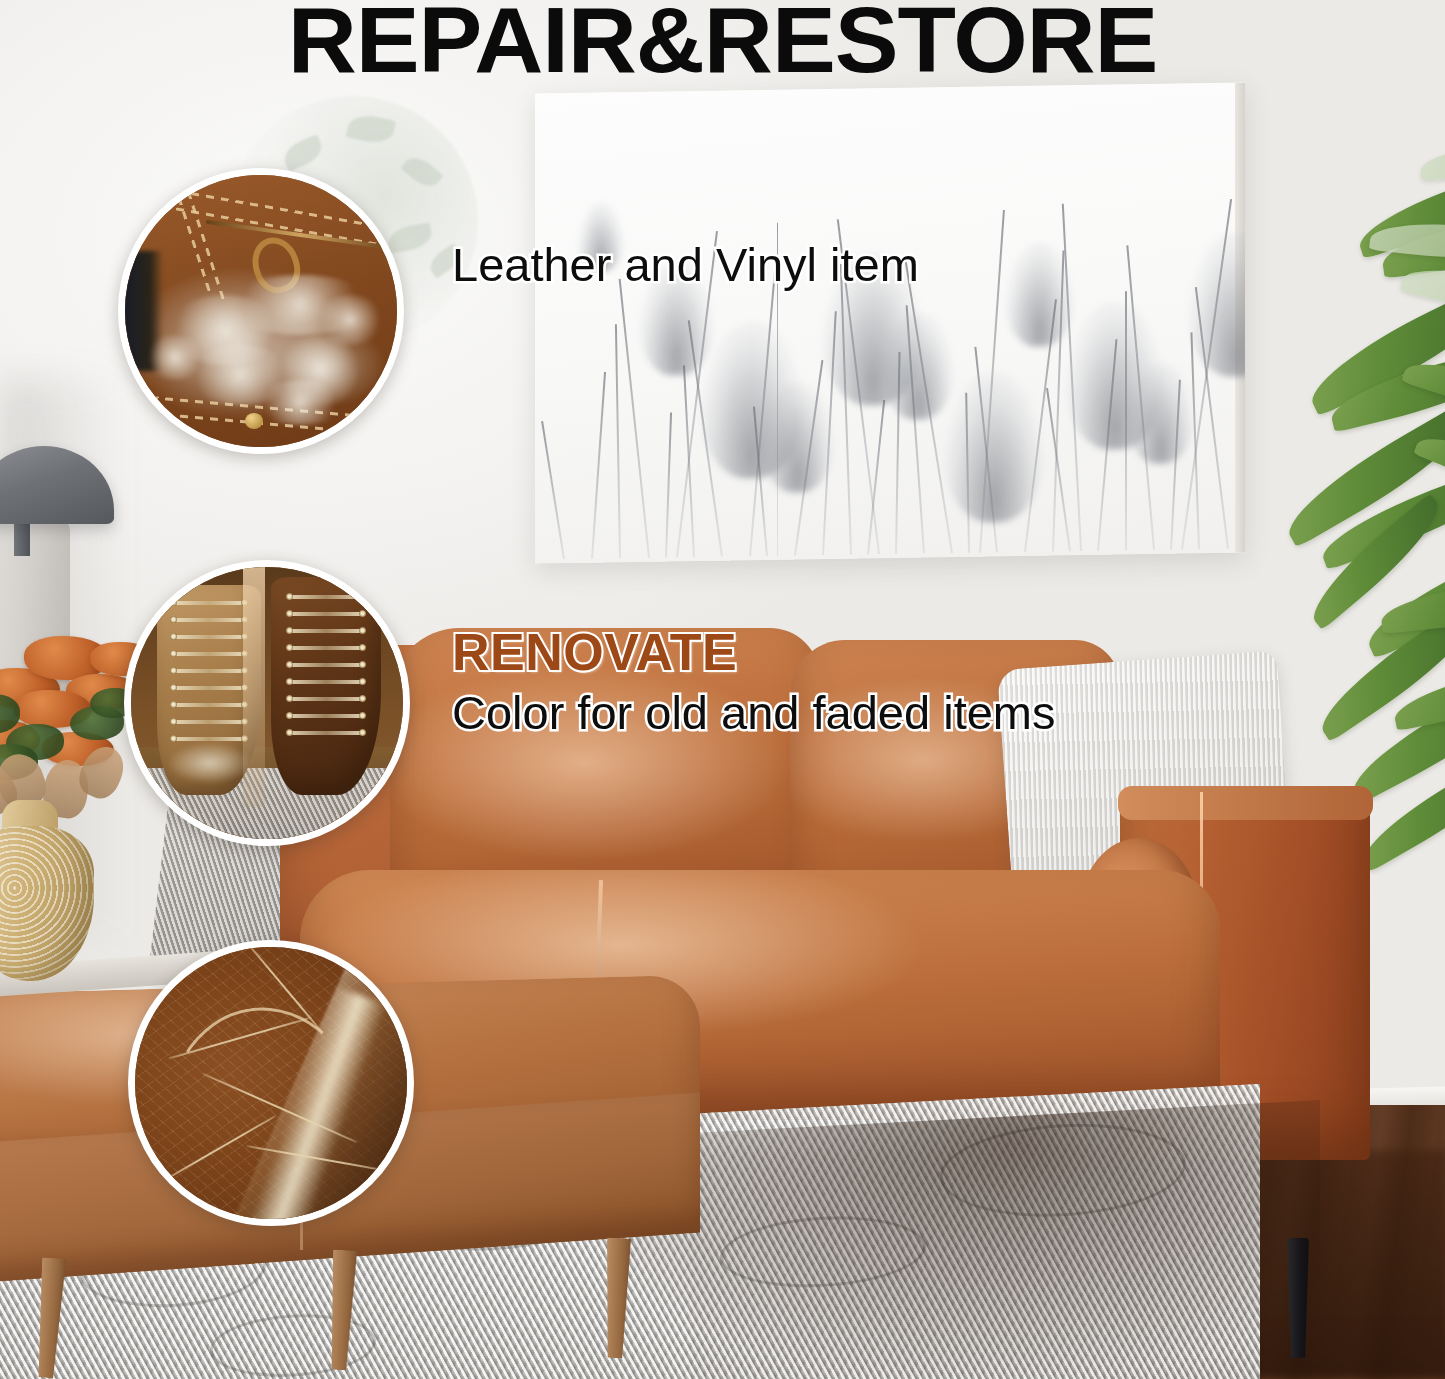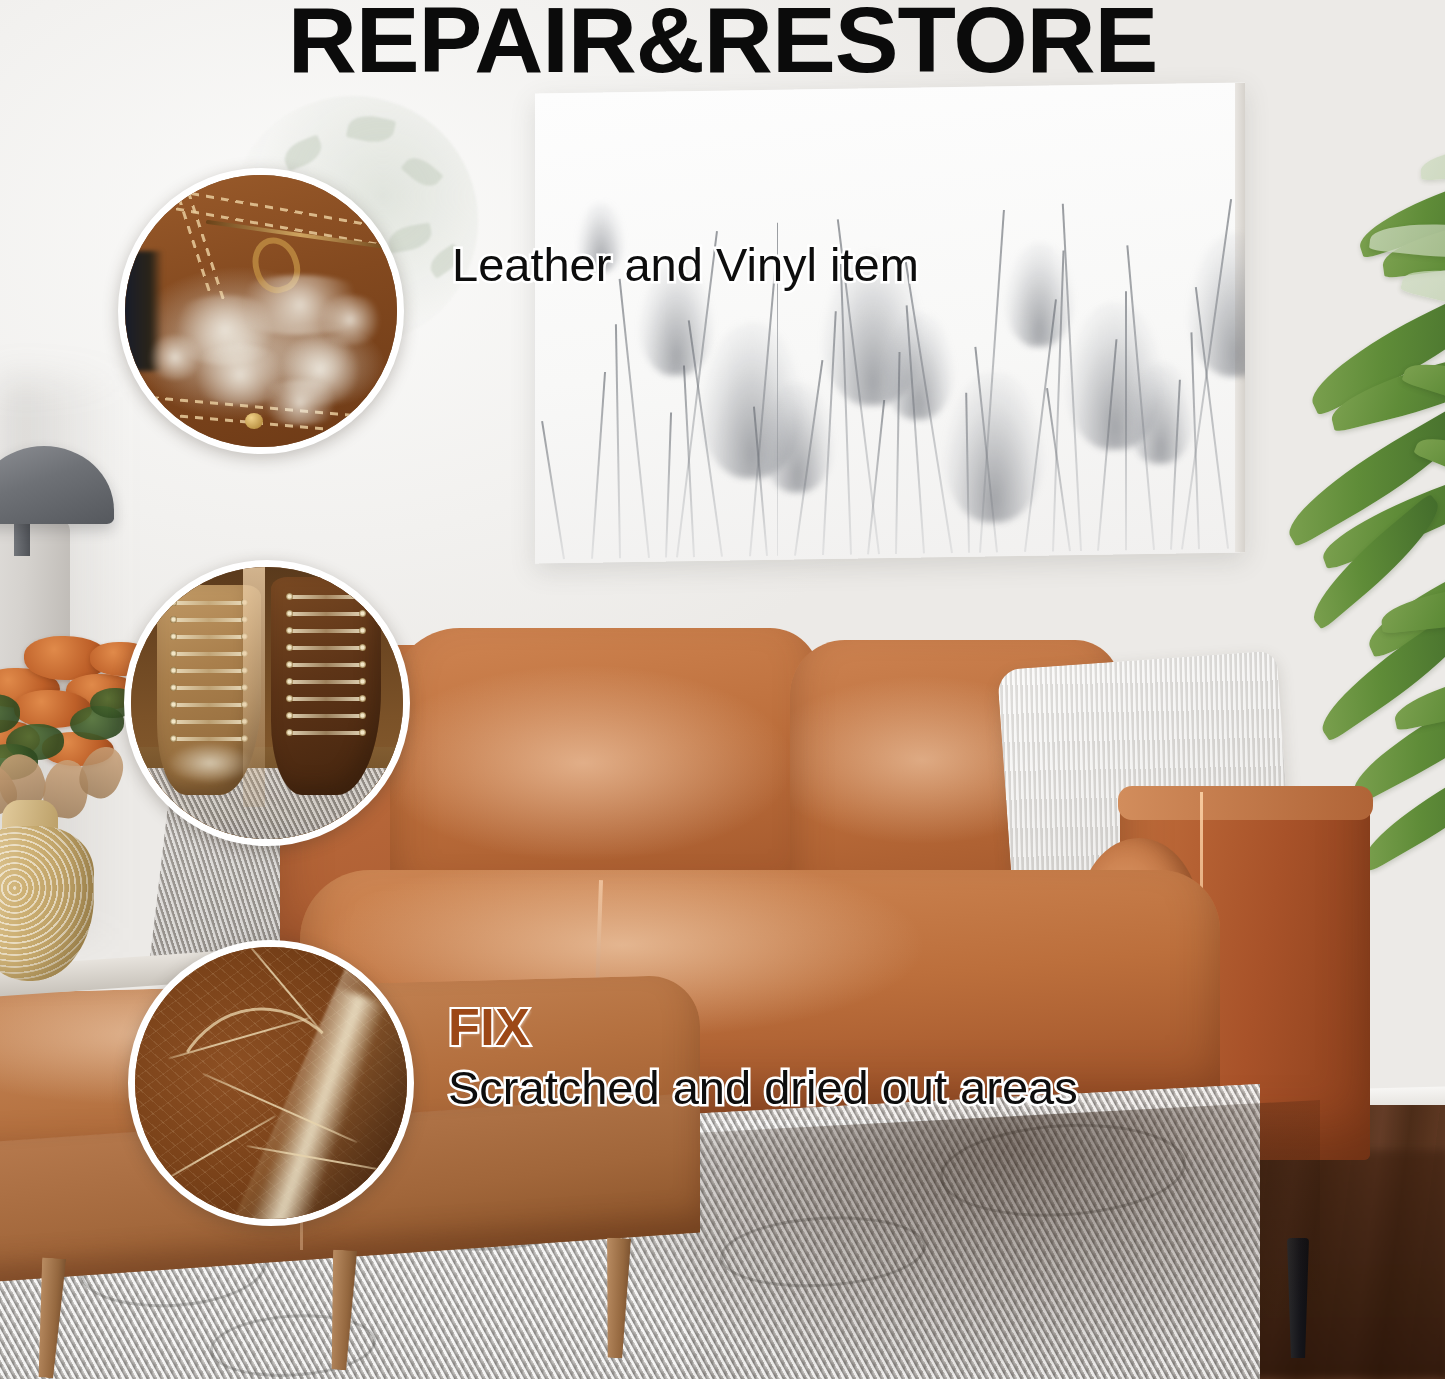--- a/index.html
+++ b/index.html
@@ -769,19 +769,19 @@
       <div class="scratch" style="left:20px;top:200px;width:130px;height:2px;transform:rotate(-30deg)"></div>
       <div class="scratch" style="left:90px;top:40px;width:120px;height:2px;transform:rotate(50deg)"></div>
       <div class="scratch" style="left:110px;top:210px;width:140px;height:2px;transform:rotate(10deg)"></div>
     </div>
   </div>
 
   <div class="feature-block" style="left:452px;top:240px;">
     <div class="feature-sub">Leather and Vinyl item</div>
   </div>
 
-
-  <div class="feature-block" style="left:448px;top:1000px;">
-    <div class="feature-head">FIX</div>
-    <div class="feature-sub">Scratched and dried out areas</div>
+  <div class="feature-block" style="left:452px;top:625px;">
+    <div class="feature-head">RENOVATE</div>
+    <div class="feature-sub">Color for old and faded items</div>
   </div>
 
+
 </div>
 
 </body></html>

